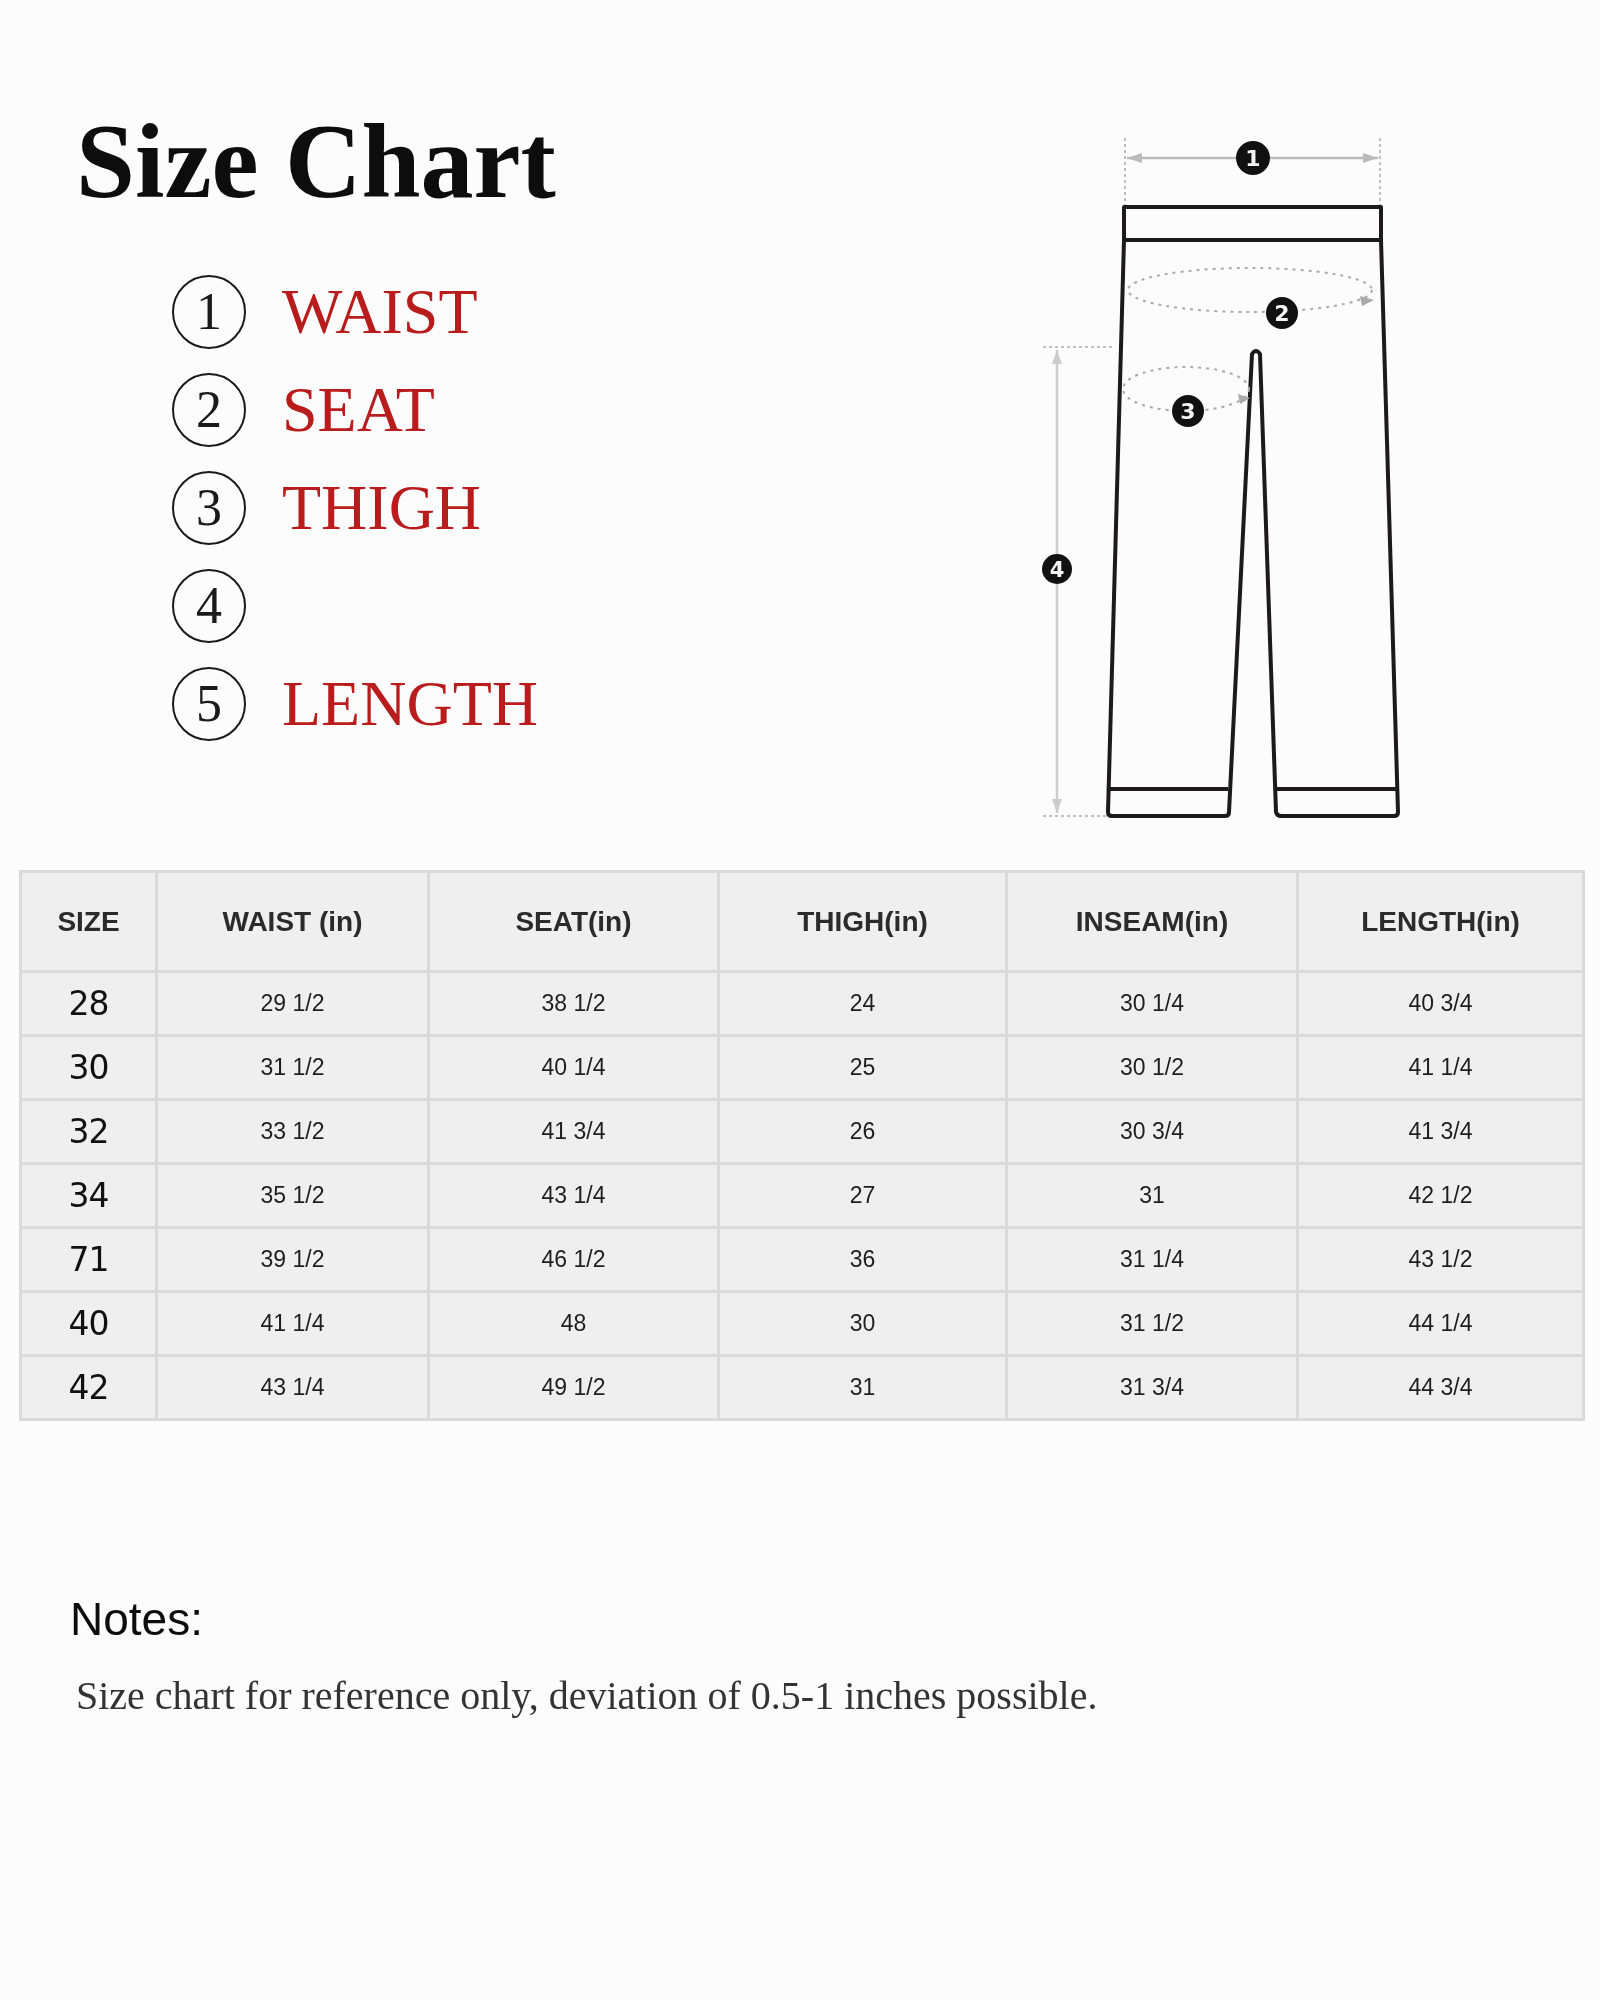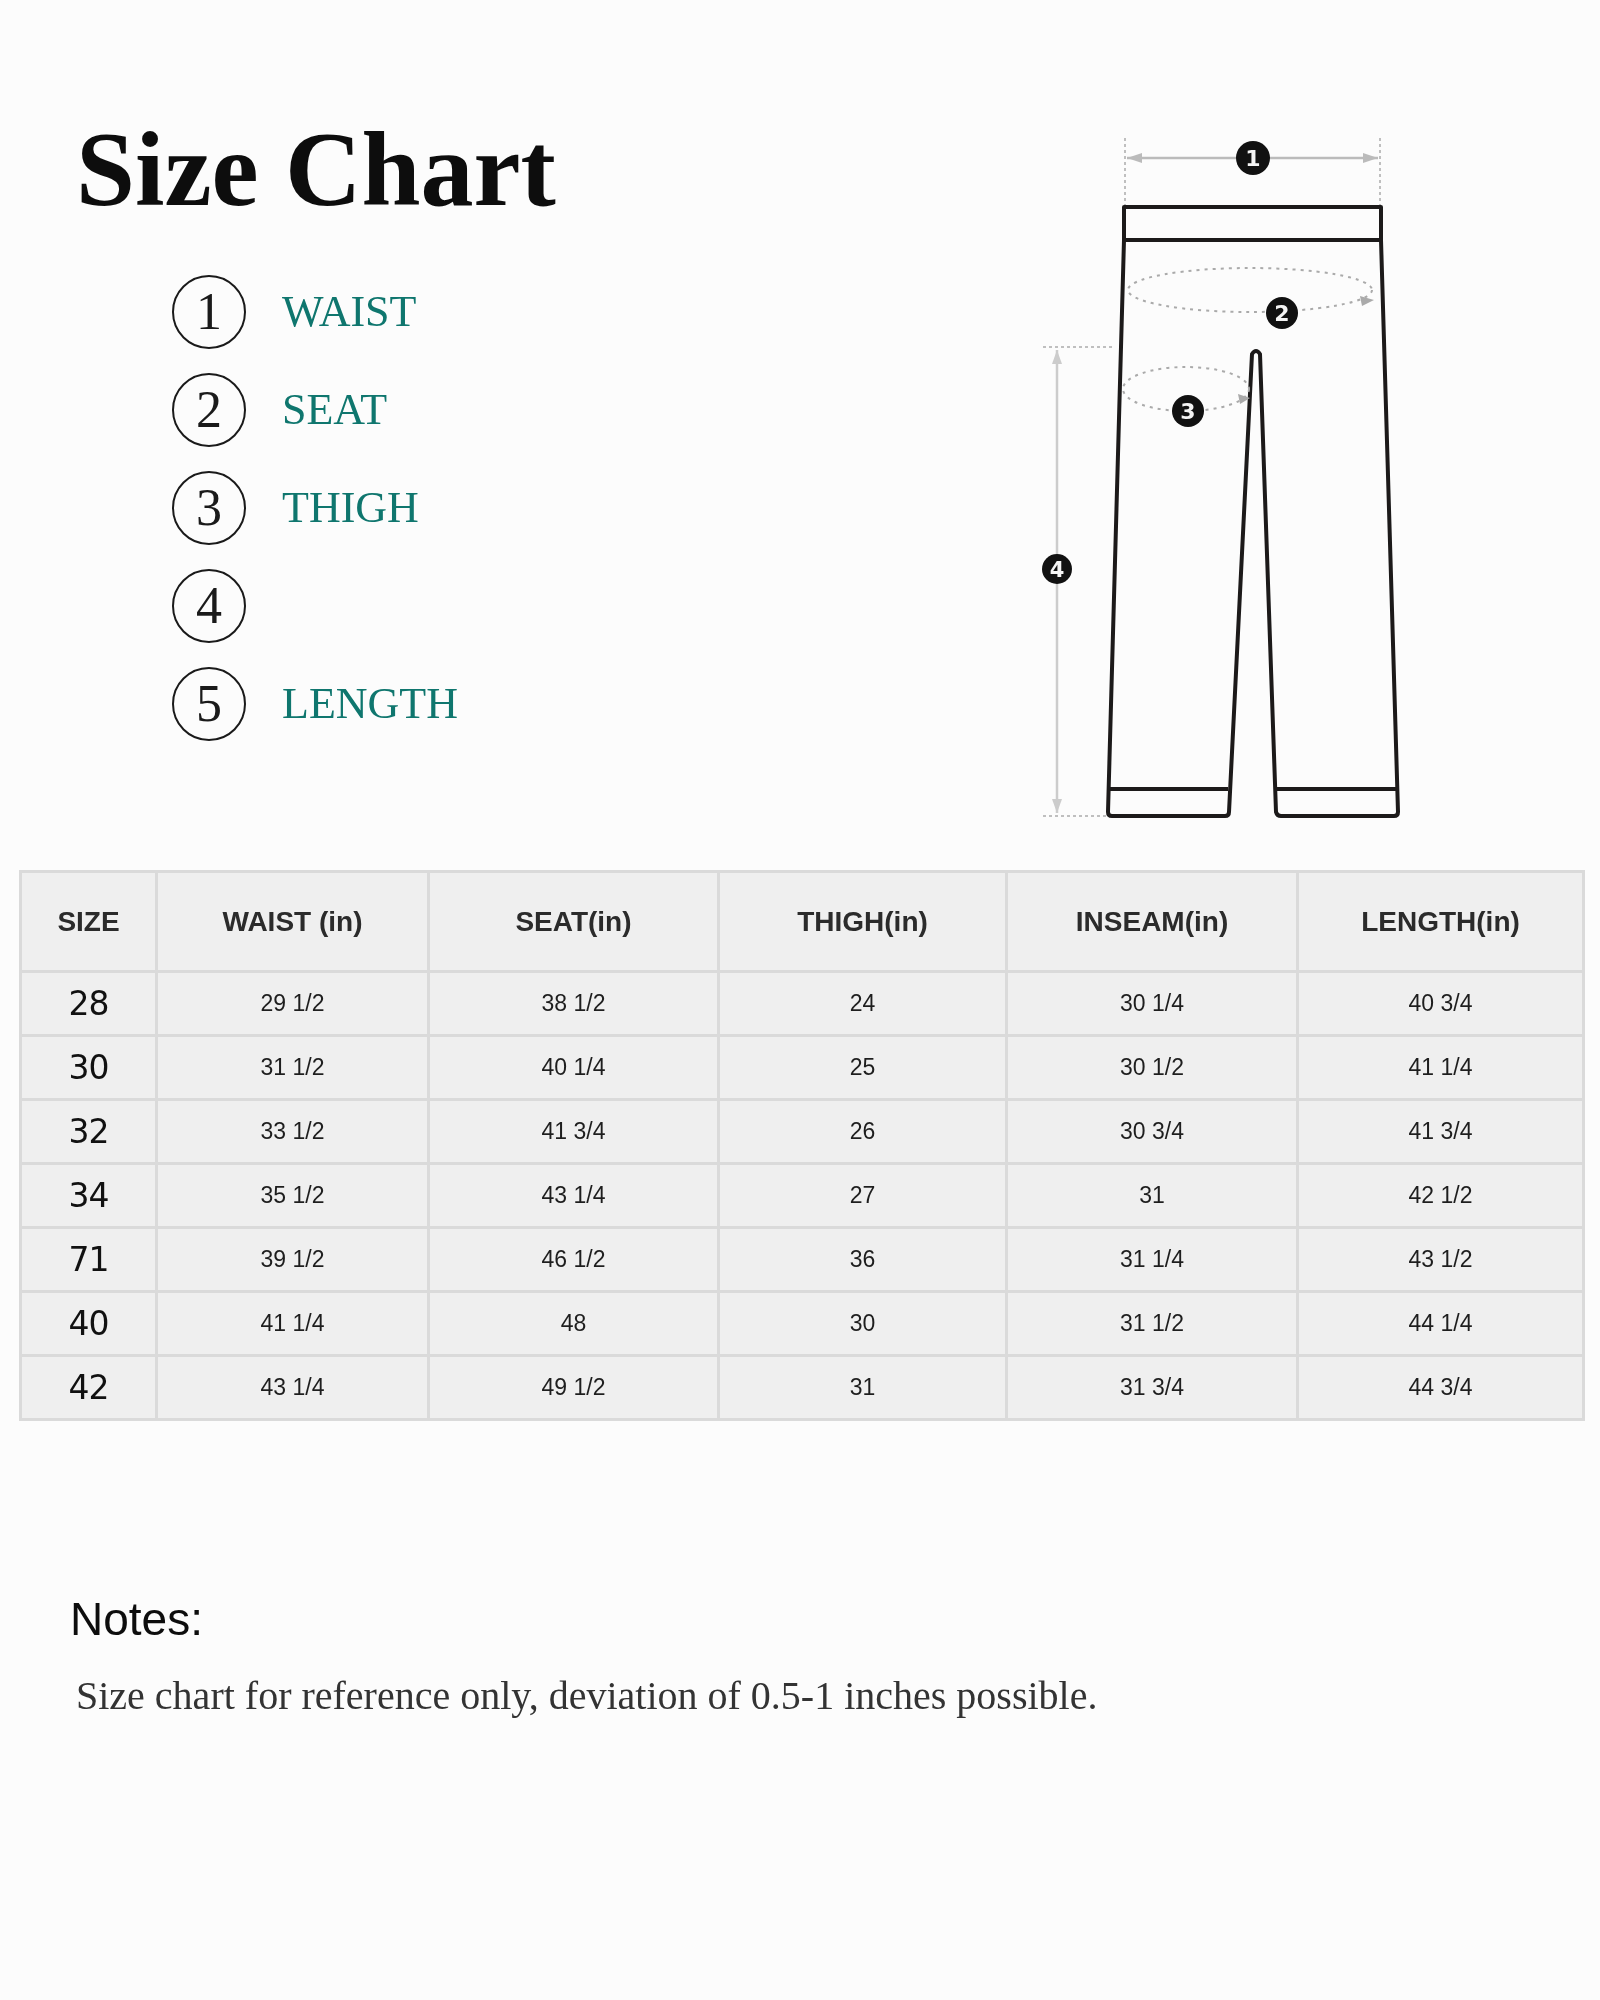--- a/index.html
+++ b/index.html
@@ -1,37 +1,37 @@
 <!DOCTYPE html>
 <html><head>
 <meta charset="utf-8">
 <style>
   html, body { margin: 0; padding: 0; }
   body {
     width: 1600px; height: 2000px; position: relative; overflow: hidden;
     background: #fcfcfc;
   }
   .title {
-    position: absolute; left: 76px; top: 110px;
+    position: absolute; left: 76px; top: 102px;
     font-family: "Liberation Serif", serif; font-weight: bold;
     font-size: 106px; line-height: 120px; color: #0d0d0d; letter-spacing: 0px;
     white-space: nowrap;
   }
   .legend { position: absolute; left: 172px; top: 275px; }
   .legend-item { position: absolute; left: 0; height: 74px; width: 500px; }
   .legend-circle {
     position: absolute; left: 0; top: 0; width: 70px; height: 70px;
     border: 2.5px solid #1a1a1a; border-radius: 50%;
     font-family: "Liberation Serif", serif; font-size: 52px; line-height: 70px;
     text-align: center; color: #1a1a1a;
   }
   .legend-label {
     position: absolute; left: 110px; top: -2px;
-    font-family: "Liberation Serif", serif; font-size: 44px; line-height: 78px;
-    color: #0f766e; white-space: nowrap;
+    font-family: "Liberation Serif", serif; font-size: 64px; line-height: 78px;
+    color: #b91c1c; white-space: nowrap;
   }
   .illus { position: absolute; left: 1000px; top: 120px; width: 450px; height: 720px; }
 
   table.size-table {
     position: absolute; left: 19px; top: 870px; width: 1563px;
     border-collapse: collapse; background: #efefef;
     table-layout: fixed;
     padding-left: 32px;
   }
   table.size-table td, table.size-table th {

